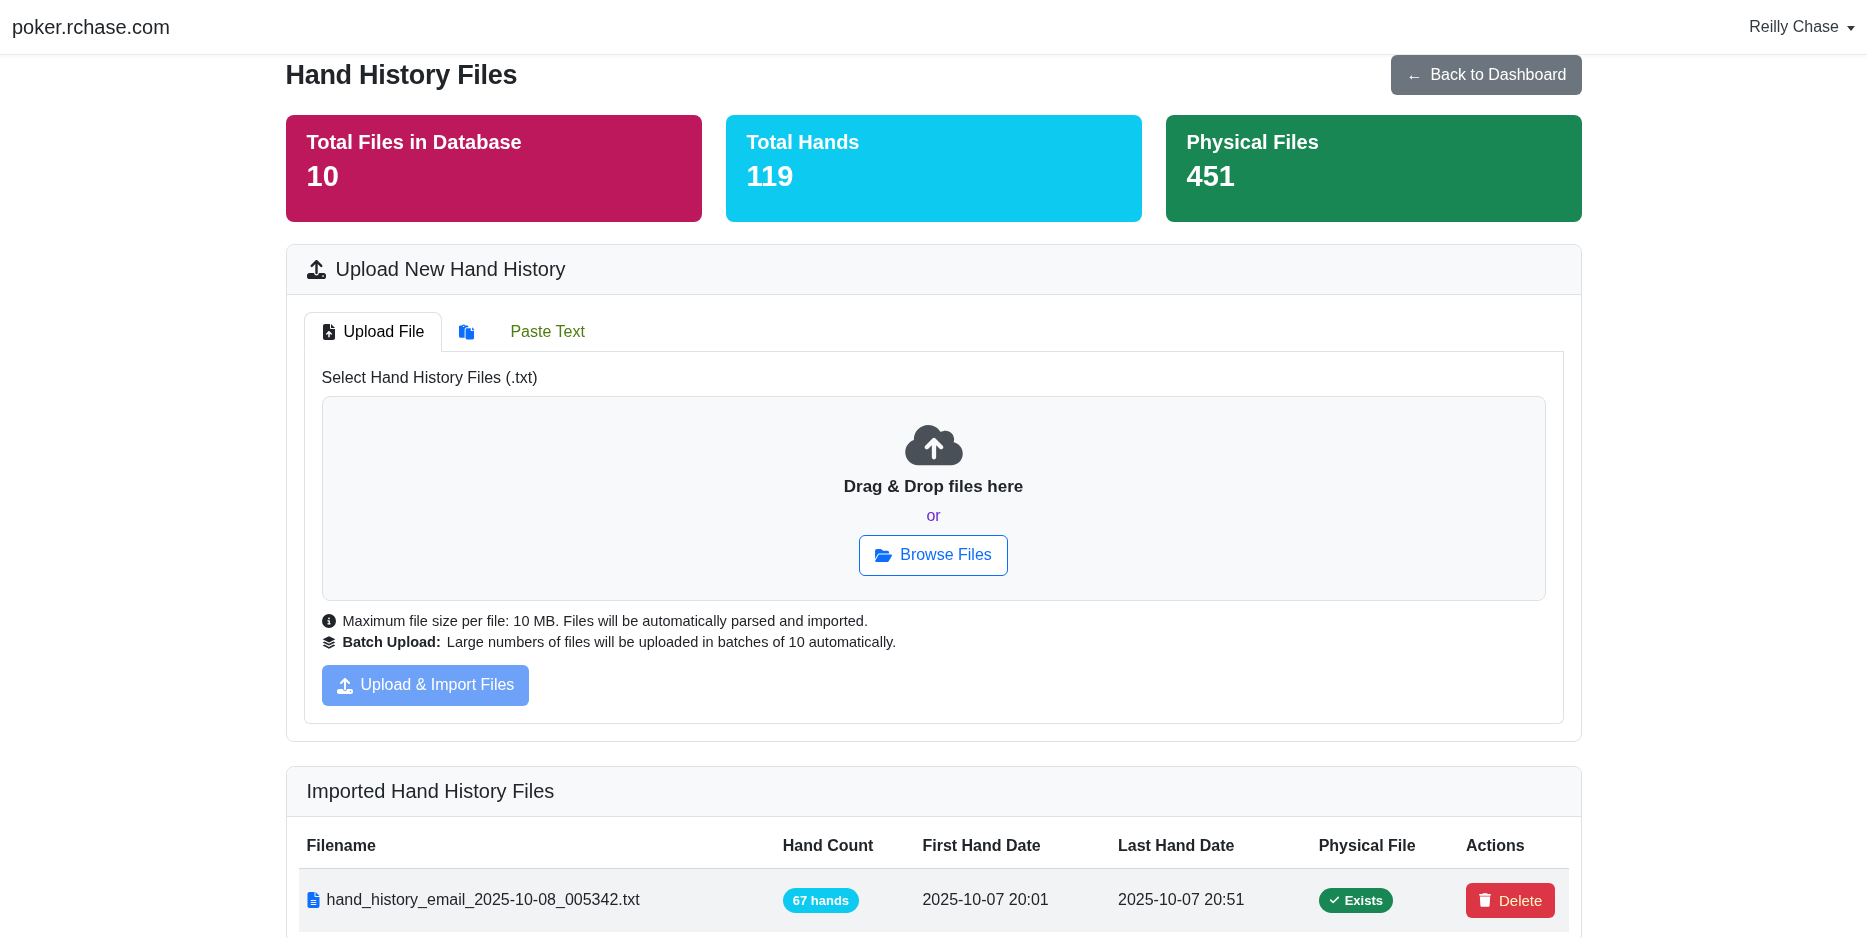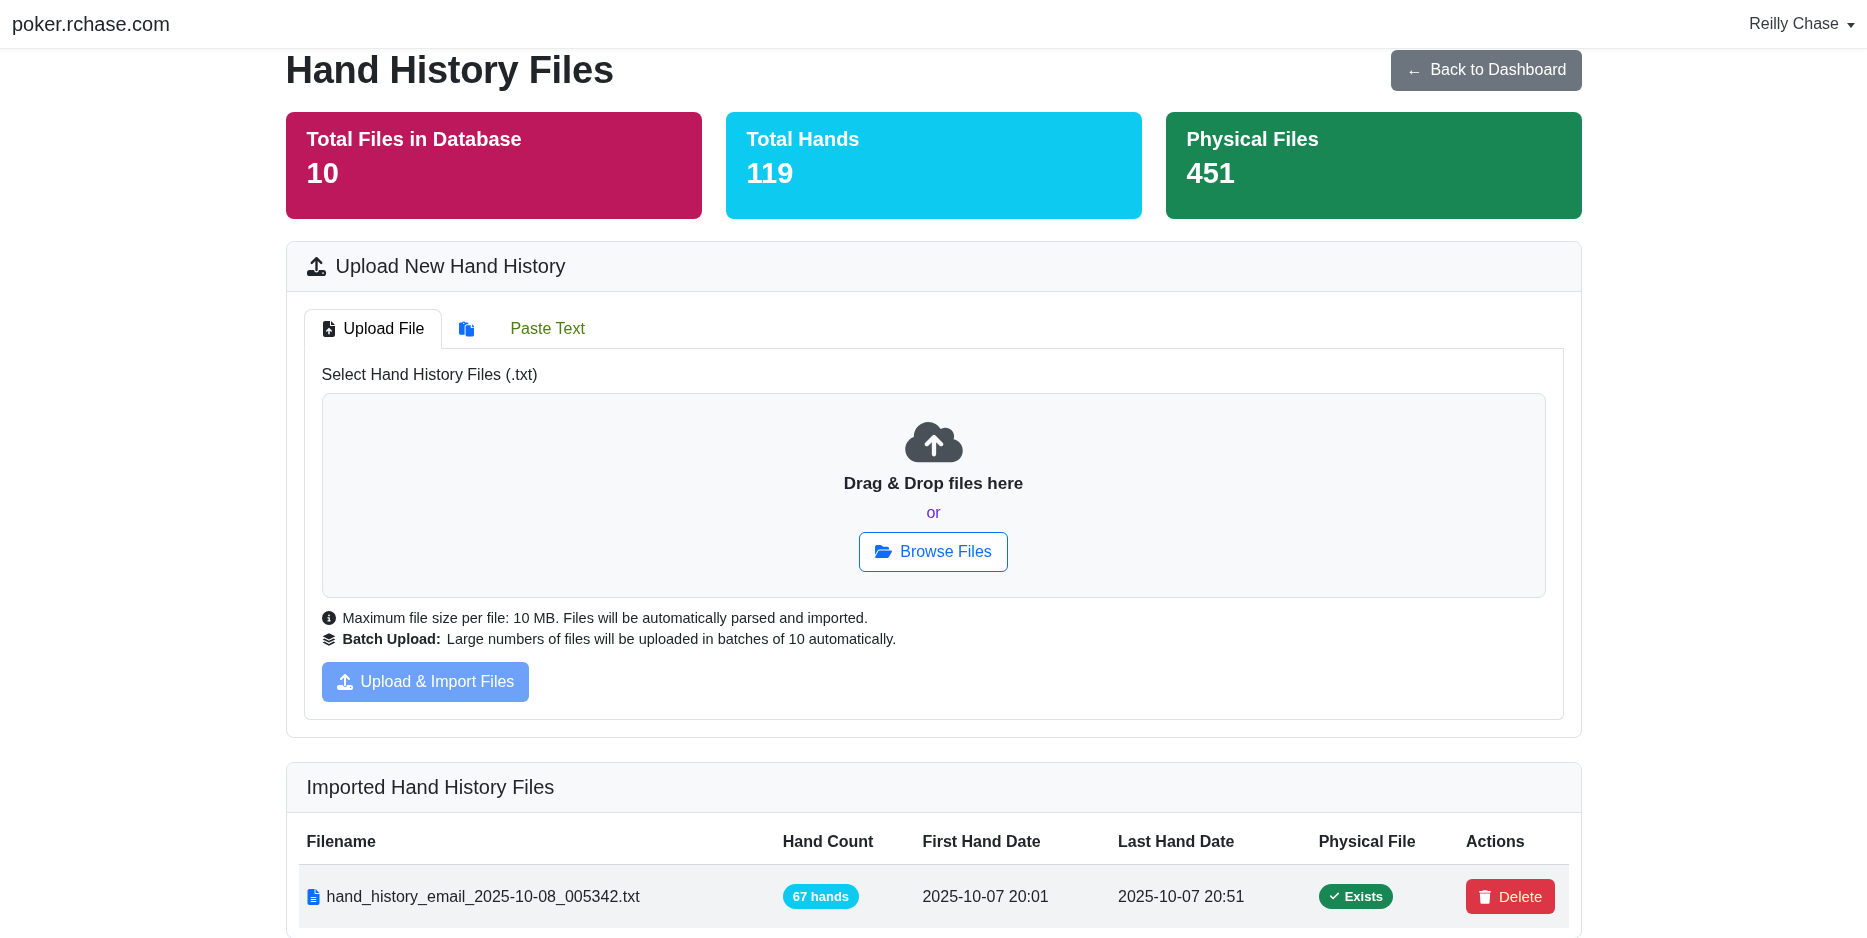--- a/index.html
+++ b/index.html
@@ -6,32 +6,32 @@
   html,body { margin:0; padding:0; }
   body {
     width:1867px; height:938px; overflow:hidden;
     background:#fff; color:#212529;
     font-family:"Liberation Sans", sans-serif;
     font-size:16px;
   }
   .container { width:1320px; max-width:100%; margin:0 auto; padding:0 12px; }
 
   
-  .navbar { height:49px; background:#fff; border-bottom:1px solid #e9ecef;
+  .navbar { height:55px; background:#fff; border-bottom:1px solid #e9ecef;
             box-shadow:0 2px 3px rgba(0,0,0,.03); display:flex; align-items:center; }
   .nav-inner { display:flex; justify-content:space-between; align-items:center; width:100%; }
   .brand { font-size:20px; color:#212529; text-decoration:none; }
   .user-menu { display:flex; align-items:center; gap:8px; font-size:16px; color:#343a40; cursor:pointer; }
   .caret { width:0; height:0; border-left:4.5px solid transparent; border-right:4.5px solid transparent;
            border-top:5px solid #343a40; margin-top:2px; }
 
   
   main { padding-top:24px; }
   .page-head { display:flex; justify-content:space-between; align-items:center; margin-bottom:20px; }
-  .page-title { font-size:38px; font-weight:700; margin:0; letter-spacing:-.3px; }
+  .page-title { font-size:27px; font-weight:700; margin:0; letter-spacing:-.3px; }
   .btn { border:none; border-radius:6px; font-size:16px; font-family:inherit;
          display:inline-flex; align-items:center; gap:8px; cursor:pointer; line-height:1.4; }
   .btn-secondary { background:#6c757d; color:#fff; padding:9px 15px; }
 
   
   .stats { display:flex; gap:24px; margin-bottom:22px; }
   .stat-card { flex:1; border-radius:8px; color:#fff; padding:16px 21px; height:107px; }
   .stat-label { font-size:20px; font-weight:600; }
   .stat-value { font-size:29px; font-weight:700; margin-top:6px; }
 

